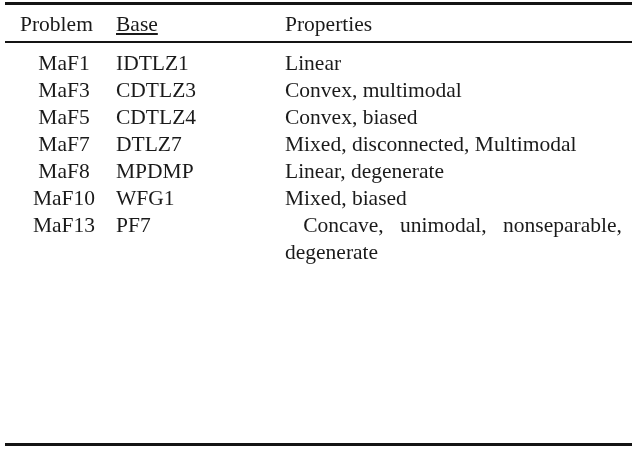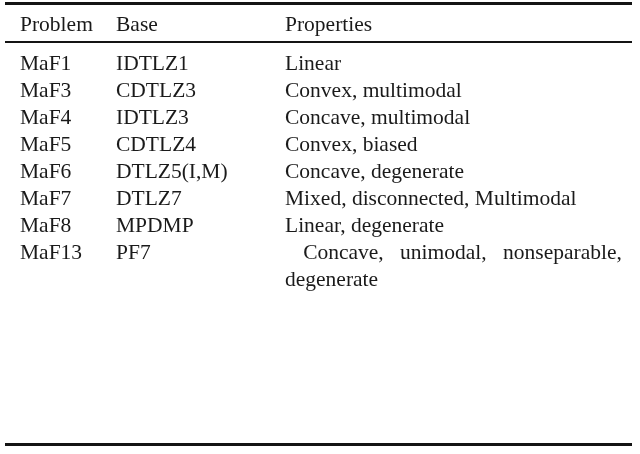--- a/index.html
+++ b/index.html
@@ -57,26 +57,26 @@
     line-height: 27px;
     color: #1a1a1a;
   }
 
   table.maf thead th {
     height: 41px;
     padding-top: 11px;
     box-sizing: border-box;
   }
   table.maf thead th.col-problem    { padding-left: 20px; }
-  table.maf thead th.col-base       { padding-left: 8px; }
+  table.maf thead th.col-base       { padding-left: 8px; text-decoration: underline; }
   table.maf thead th.col-properties { padding-left: 20px; }
 
   table.maf tbody tr:first-child td { padding-top: 9px; }
 
-  table.maf tbody td.col-problem    { padding-left: 20px; white-space: nowrap; }
+  table.maf tbody td.col-problem    { padding-left: 20px; white-space: nowrap; text-align: center; }
   table.maf tbody td.col-base       { padding-left: 8px; white-space: nowrap; }
   table.maf tbody td.col-properties { padding-left: 20px; }
 
   .prop-lines { display: block; }
   .prop-line  { display: block; white-space: nowrap; }
   .prop-line.justified {
     white-space: nowrap;
     word-spacing: 11px;
     text-align: center;
   }
@@ -116,43 +116,25 @@
         <tr>
           <td class="col-problem">MaF3</td>
           <td class="col-base">CDTLZ3</td>
           <td class="col-properties">
             <span class="prop-lines">
               <span class="prop-line">Convex, multimodal</span>
             </span>
           </td>
         </tr>
         <tr>
-          <td class="col-problem">MaF4</td>
-          <td class="col-base">IDTLZ3</td>
-          <td class="col-properties">
-            <span class="prop-lines">
-              <span class="prop-line">Concave, multimodal</span>
-            </span>
-          </td>
-        </tr>
-        <tr>
           <td class="col-problem">MaF5</td>
           <td class="col-base">CDTLZ4</td>
           <td class="col-properties">
             <span class="prop-lines">
               <span class="prop-line">Convex, biased</span>
-            </span>
-          </td>
-        </tr>
-        <tr>
-          <td class="col-problem">MaF6</td>
-          <td class="col-base">DTLZ5(I,M)</td>
-          <td class="col-properties">
-            <span class="prop-lines">
-              <span class="prop-line">Concave, degenerate</span>
             </span>
           </td>
         </tr>
         <tr>
           <td class="col-problem">MaF7</td>
           <td class="col-base">DTLZ7</td>
           <td class="col-properties">
             <span class="prop-lines">
               <span class="prop-line">Mixed, disconnected, Multimodal</span>
             </span>
@@ -161,20 +143,29 @@
         <tr>
           <td class="col-problem">MaF8</td>
           <td class="col-base">MPDMP</td>
           <td class="col-properties">
             <span class="prop-lines">
               <span class="prop-line">Linear, degenerate</span>
             </span>
           </td>
         </tr>
         <tr>
+          <td class="col-problem">MaF10</td>
+          <td class="col-base">WFG1</td>
+          <td class="col-properties">
+            <span class="prop-lines">
+              <span class="prop-line">Mixed, biased</span>
+            </span>
+          </td>
+        </tr>
+        <tr>
           <td class="col-problem">MaF13</td>
           <td class="col-base">PF7</td>
           <td class="col-properties">
             <span class="prop-lines">
               <span class="prop-line justified">Concave, unimodal, nonseparable,</span>
               <span class="prop-line">degenerate</span>
             </span>
           </td>
         </tr>
       </tbody>

